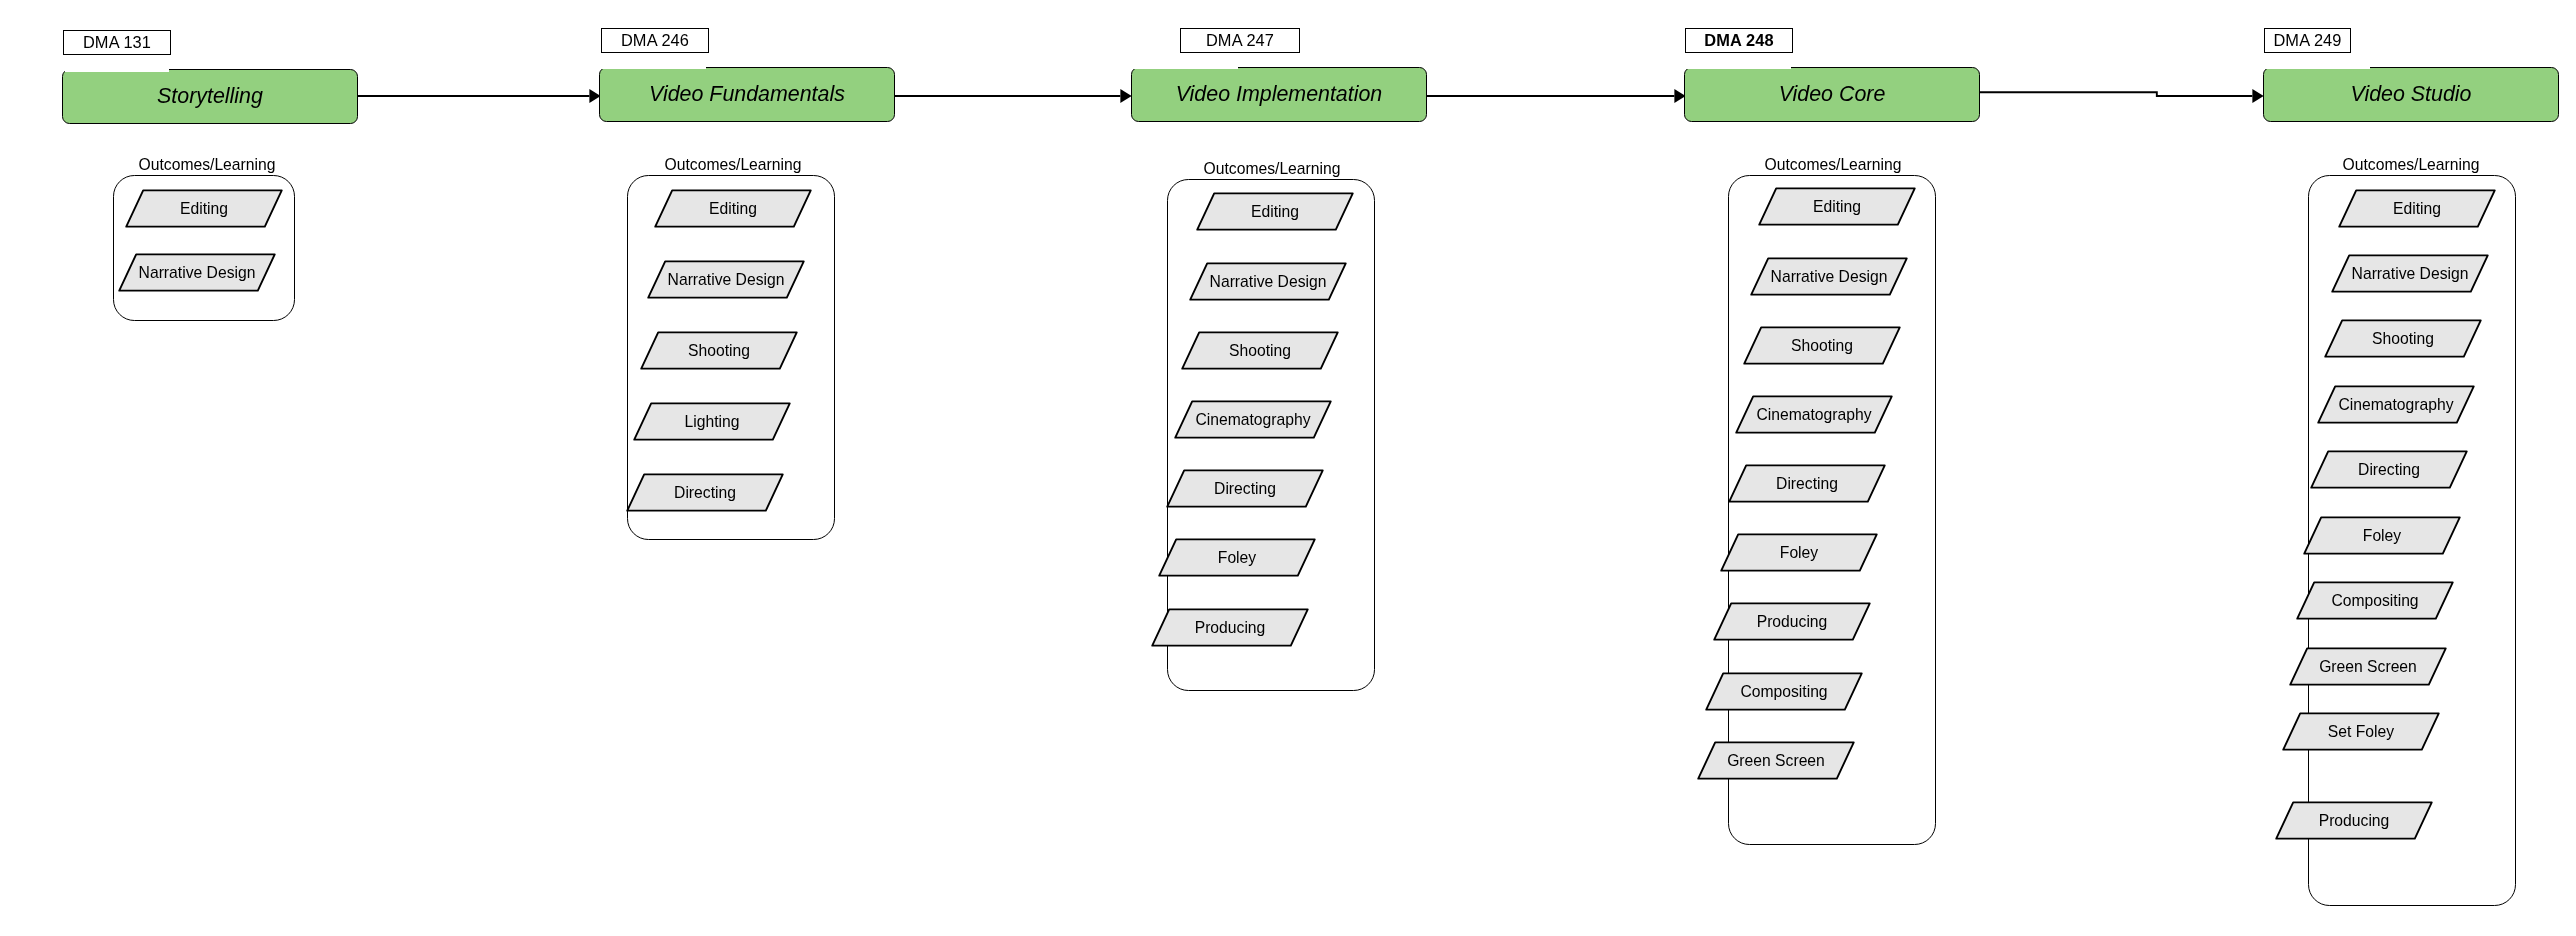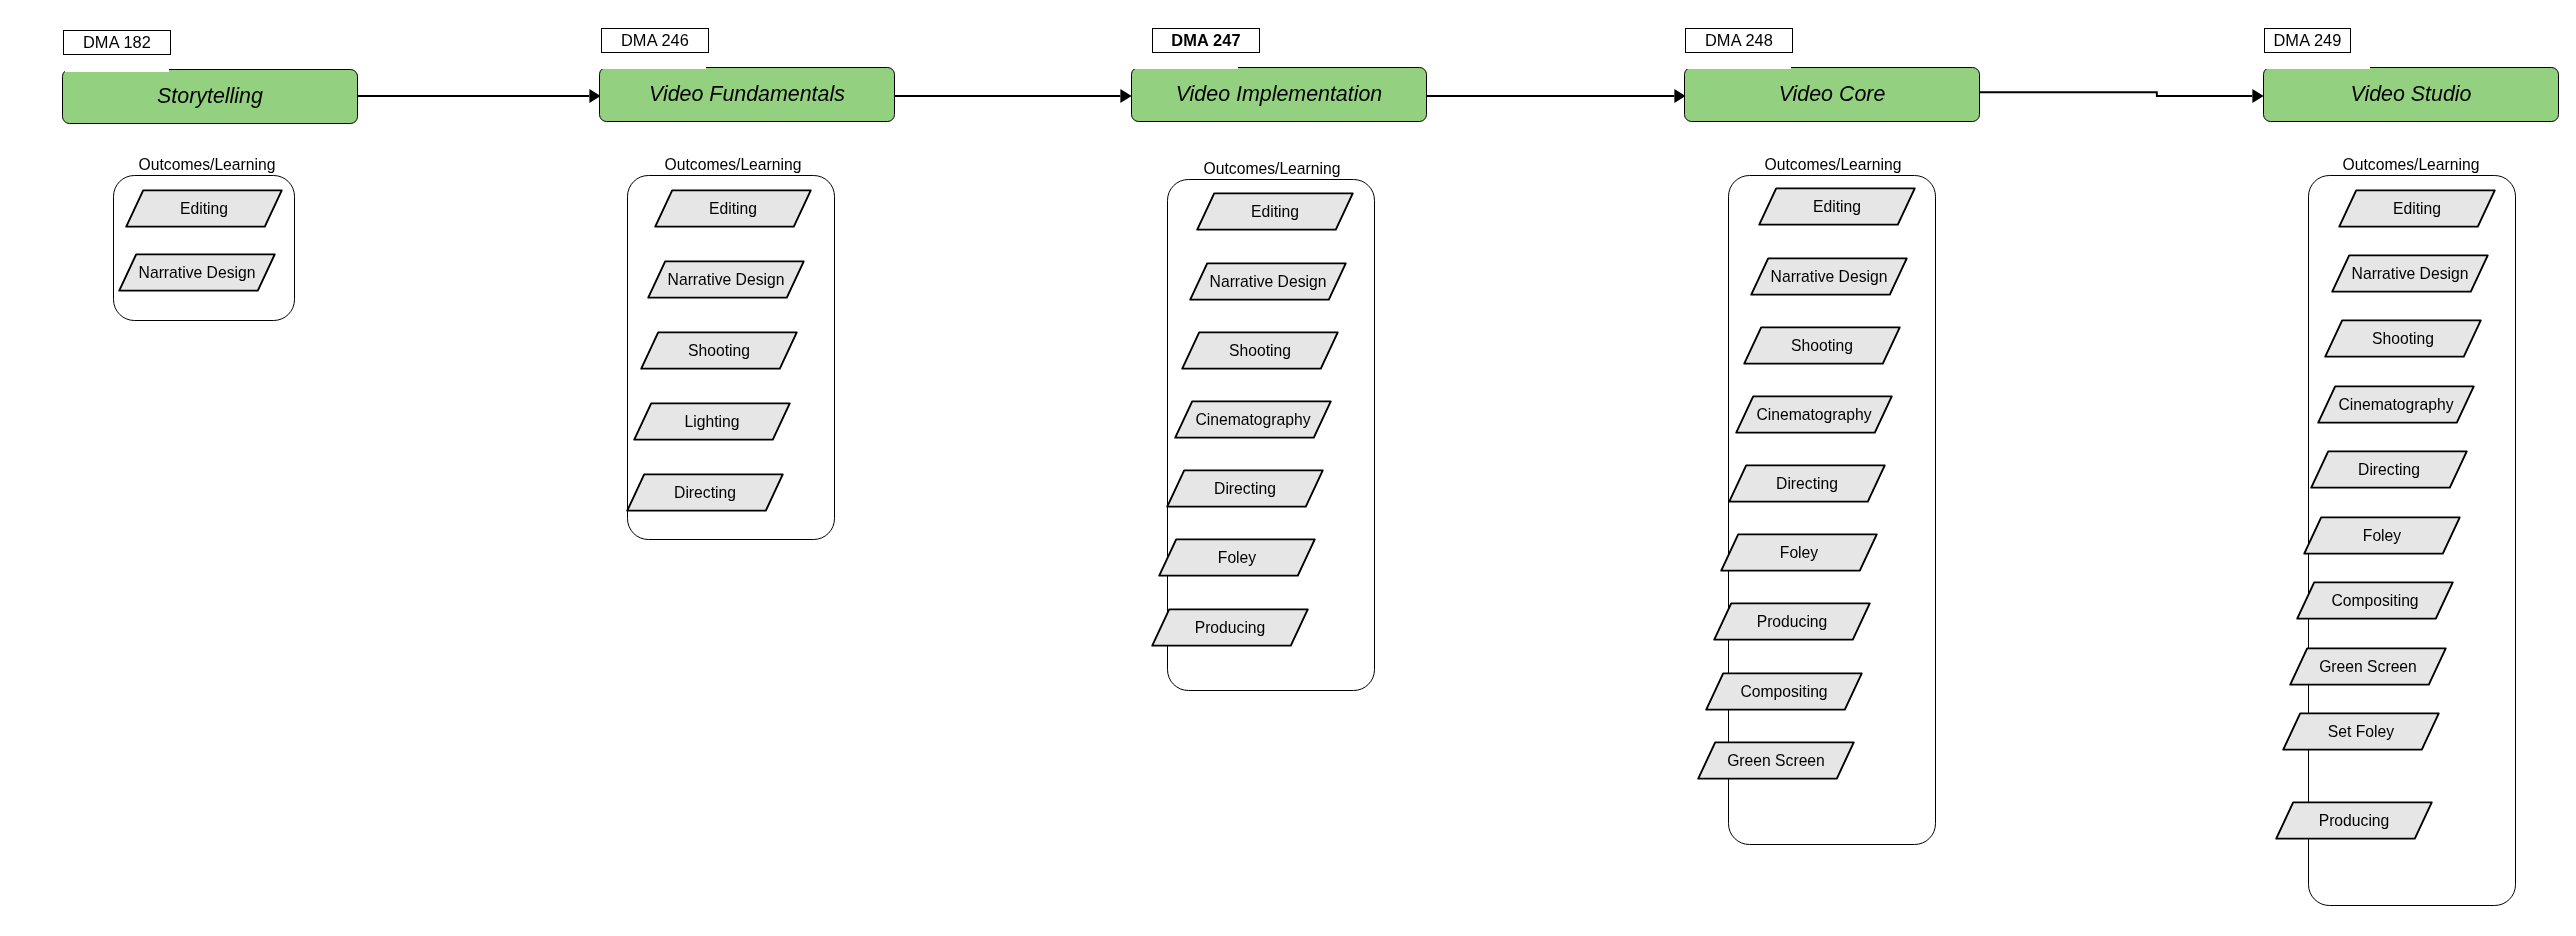--- a/index.html
+++ b/index.html
@@ -146,21 +146,21 @@
       <svg width="158" height="39" viewBox="0 0 252 62">
         <path d="M 29 2 L 250 2 L 223 60 L 2 60 Z" fill="#e6e6e6" stroke="#000000" stroke-width="3" stroke-linejoin="round"></path>
       </svg>
       <div class="otext" style="height: 39px;">Narrative Design</div>
     </div>
     <div class="course-box" style="left: 62px; top: 69px; width: 296px; height: 55px;">
       <div class="title">Storytelling</div>
     </div>
     <div class="tab-notch" style="left: 65px; top: 68px; width: 104px; height: 3.8px;"></div>
     <div class="dma-tab" style="left: 63px; top: 30px; width: 108px; height: 25px;">
-      <span>DMA 182</span>
+      <span>DMA 131</span>
     </div>
     <div class="outcomes-box" style="left: 627px; top: 175px; width: 208px; height: 365px;"></div>
     <div class="outcomes-label" style="left: 655px; top: 156px; width: 151px;">Outcomes/Learning</div>
     <div class="outcome" style="left: 654px; top: 189px; width: 158px;">
       <svg width="158" height="39" viewBox="0 0 252 62">
         <path d="M 29 2 L 250 2 L 223 60 L 2 60 Z" fill="#e6e6e6" stroke="#000000" stroke-width="3" stroke-linejoin="round"></path>
       </svg>
       <div class="otext" style="height: 39px;">Editing</div>
     </div>
     <div class="outcome" style="left: 647px; top: 260px; width: 158px;">
@@ -235,21 +235,21 @@
     <div class="outcome" style="left: 1151px; top: 608px; width: 158px;">
       <svg width="158" height="39" viewBox="0 0 252 62">
         <path d="M 29 2 L 250 2 L 223 60 L 2 60 Z" fill="#e6e6e6" stroke="#000000" stroke-width="3" stroke-linejoin="round"></path>
       </svg>
       <div class="otext" style="height: 39px;">Producing</div>
     </div>
     <div class="course-box" style="left: 1131px; top: 67px; width: 296px; height: 55px;">
       <div class="title">Video Implementation</div>
     </div>
     <div class="tab-notch" style="left: 1134px; top: 65px; width: 104px; height: 3.8px;"></div>
-    <div class="dma-tab" style="left: 1152px; top: 28px; width: 108px; height: 25px; font-weight: bold;">
+    <div class="dma-tab" style="left: 1180px; top: 28px; width: 120px; height: 25px;">
       <span>DMA 247</span>
     </div>
     <div class="outcomes-box" style="left: 1728px; top: 175px; width: 208px; height: 670px;"></div>
     <div class="outcomes-label" style="left: 1755px; top: 156px; width: 151px;">Outcomes/Learning</div>
     <div class="outcome" style="left: 1758px; top: 187px; width: 158px;">
       <svg width="158" height="39" viewBox="0 0 252 62">
         <path d="M 29 2 L 250 2 L 223 60 L 2 60 Z" fill="#e6e6e6" stroke="#000000" stroke-width="3" stroke-linejoin="round"></path>
       </svg>
       <div class="otext" style="height: 39px;">Editing</div>
     </div>
@@ -298,21 +298,21 @@
     <div class="outcome" style="left: 1697px; top: 741px; width: 158px;">
       <svg width="158" height="39" viewBox="0 0 252 62">
         <path d="M 29 2 L 250 2 L 223 60 L 2 60 Z" fill="#e6e6e6" stroke="#000000" stroke-width="3" stroke-linejoin="round"></path>
       </svg>
       <div class="otext" style="height: 39px;">Green Screen</div>
     </div>
     <div class="course-box" style="left: 1684px; top: 67px; width: 296px; height: 55px;">
       <div class="title">Video Core</div>
     </div>
     <div class="tab-notch" style="left: 1687px; top: 65px; width: 104px; height: 3.8px;"></div>
-    <div class="dma-tab" style="left: 1685px; top: 28px; width: 108px; height: 25px;">
+    <div class="dma-tab" style="left: 1685px; top: 28px; width: 108px; height: 25px; font-weight: bold;">
       <span>DMA 248</span>
     </div>
     <div class="outcomes-box" style="left: 2308px; top: 175px; width: 208px; height: 731px;"></div>
     <div class="outcomes-label" style="left: 2333px; top: 156px; width: 151px;">Outcomes/Learning</div>
     <div class="outcome" style="left: 2338px; top: 189px; width: 158px;">
       <svg width="158" height="39" viewBox="0 0 252 62">
         <path d="M 29 2 L 250 2 L 223 60 L 2 60 Z" fill="#e6e6e6" stroke="#000000" stroke-width="3" stroke-linejoin="round"></path>
       </svg>
       <div class="otext" style="height: 39px;">Editing</div>
     </div>

